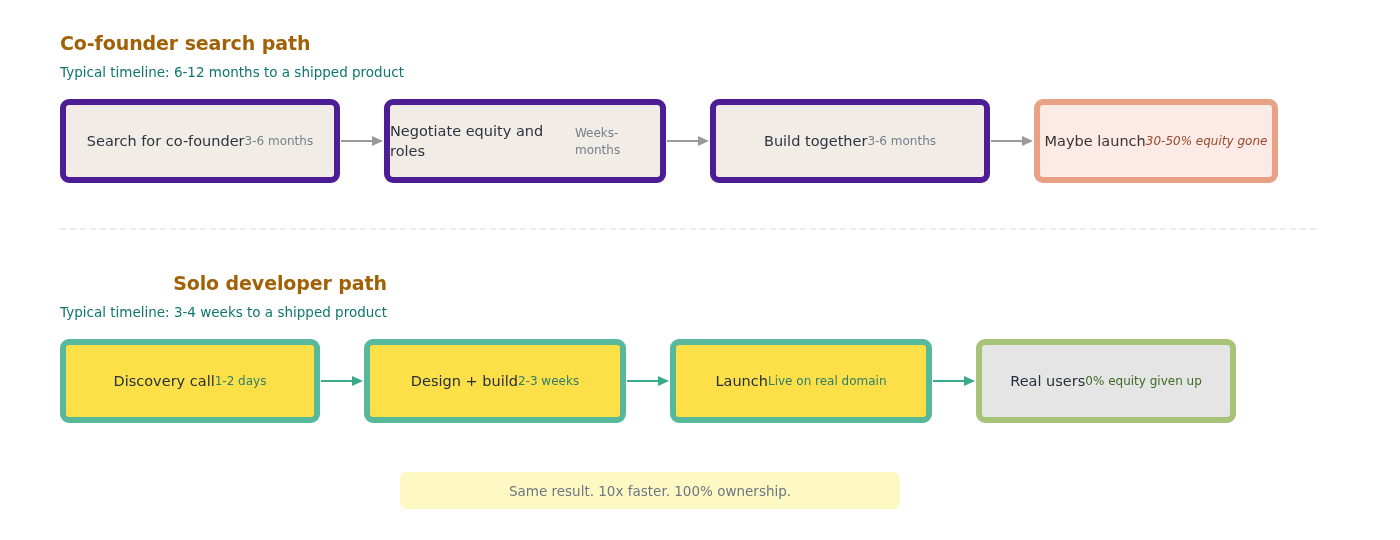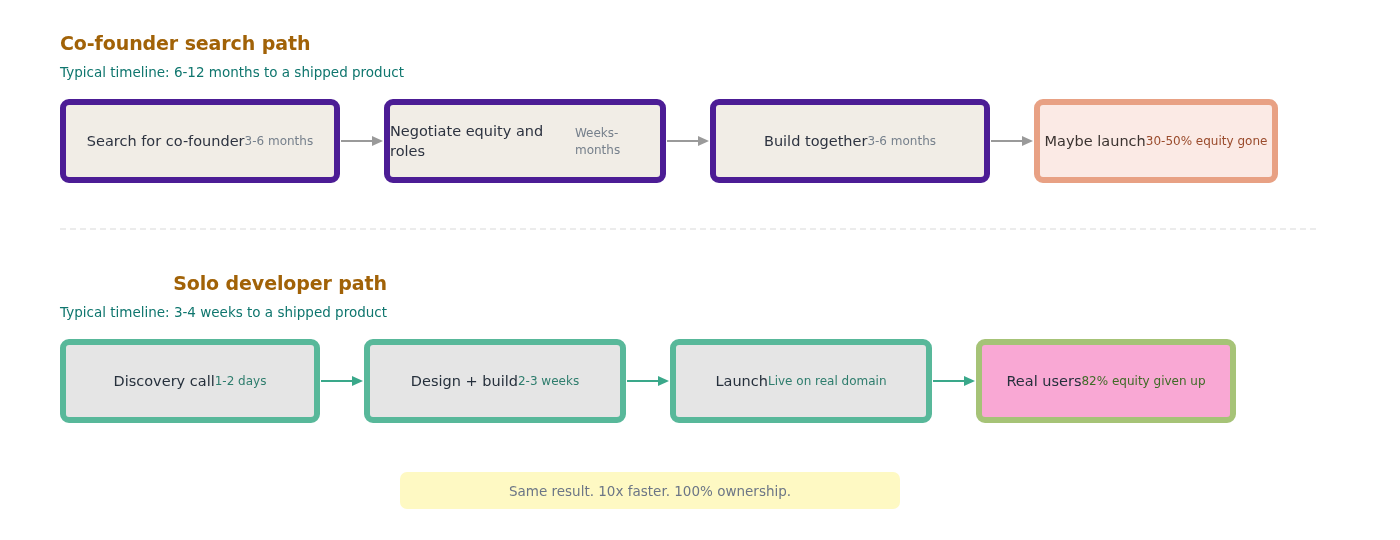--- a/index.html
+++ b/index.html
@@ -67,31 +67,31 @@
     line-height: 17px;
     margin-top: 1px;
   }
 
   
   .node.danger {
     background: #fbeae5;
     border-color: #e8a184;
   }
   .node.danger .node-title { color: #3b3330; }
-  .node.danger .node-sub { color: #9a4b2c; }
+  .node.danger .node-sub { color: #9a4b2c; font-style: italic; }
 
   .node.teal {
-    background: #e5e5e5;
+    background: #fde047;
     border-color: #58b89a;
   }
   .node.teal .node-title { color: #26303c; }
   .node.teal .node-sub { color: #2e7d6d; }
 
   .node.olive {
-    background: #f9a8d4;
+    background: #e5e5e5;
     border-color: #a6c377;
   }
   .node.olive .node-title { color: #26303c; }
   .node.olive .node-sub { color: #3f6b27; }
 
   
   .arrow {
     flex: none;
     display: flex;
     align-items: center;
@@ -223,21 +223,21 @@
 
     <div class="arrow" style="width:44px;">
       <svg width="44" height="14" viewBox="0 0 44 14" aria-hidden="true">
         <line x1="1" y1="7" x2="33" y2="7" stroke="#3aa88a" stroke-width="2"></line>
         <polygon points="32,2 43,7 32,12" fill="#3aa88a"></polygon>
       </svg>
     </div>
 
     <div class="node olive" style="width:260px;">
       <div class="node-title">Real users</div>
-      <div class="node-sub">82% equity given up</div>
+      <div class="node-sub">0% equity given up</div>
     </div>
 
   </div>
 
   <div class="footer-banner">
     <div class="footer-text">Same result. 10x faster. 100% ownership.</div>
   </div>
 
 </div>
 

